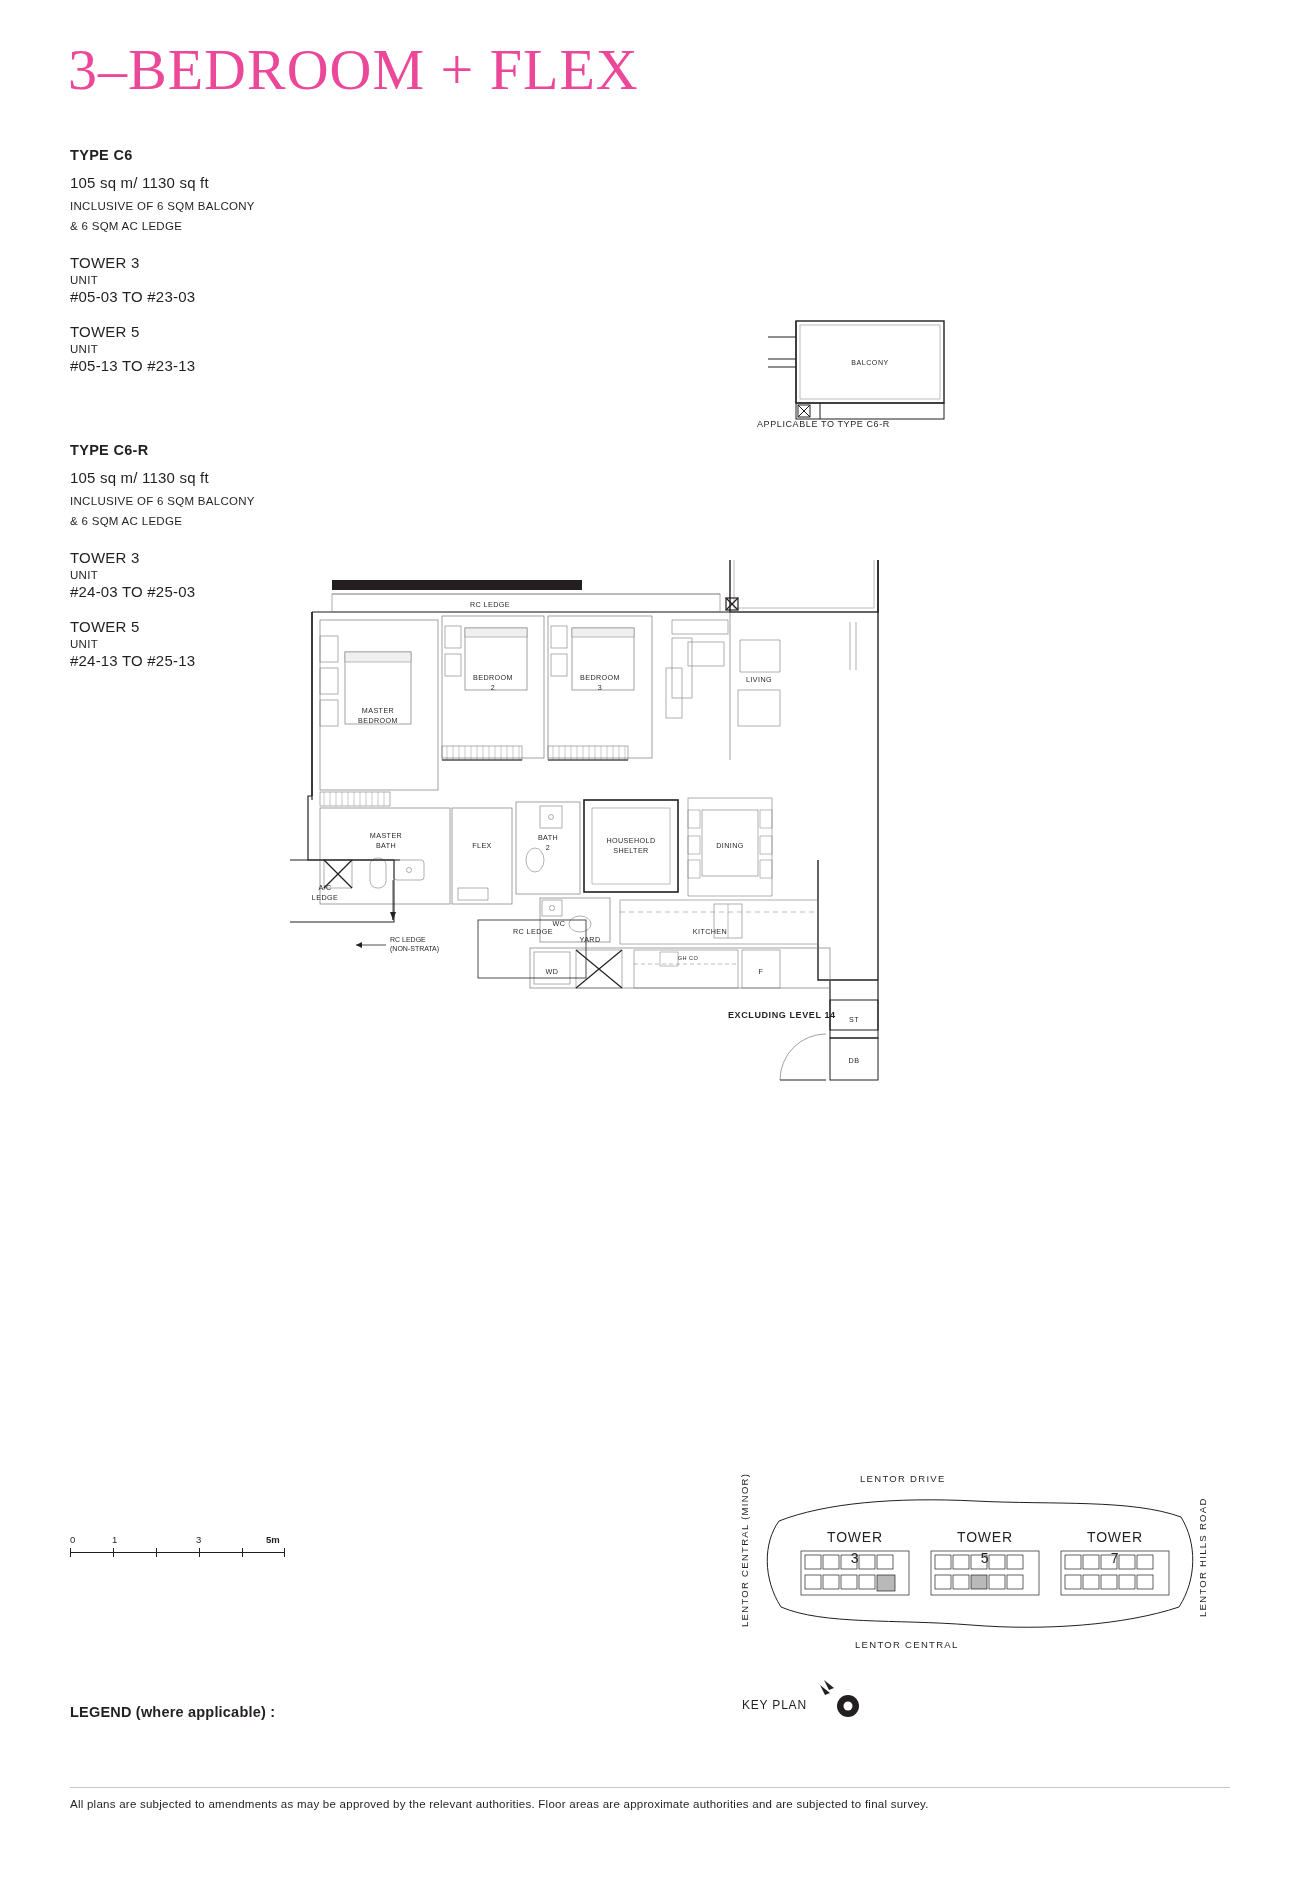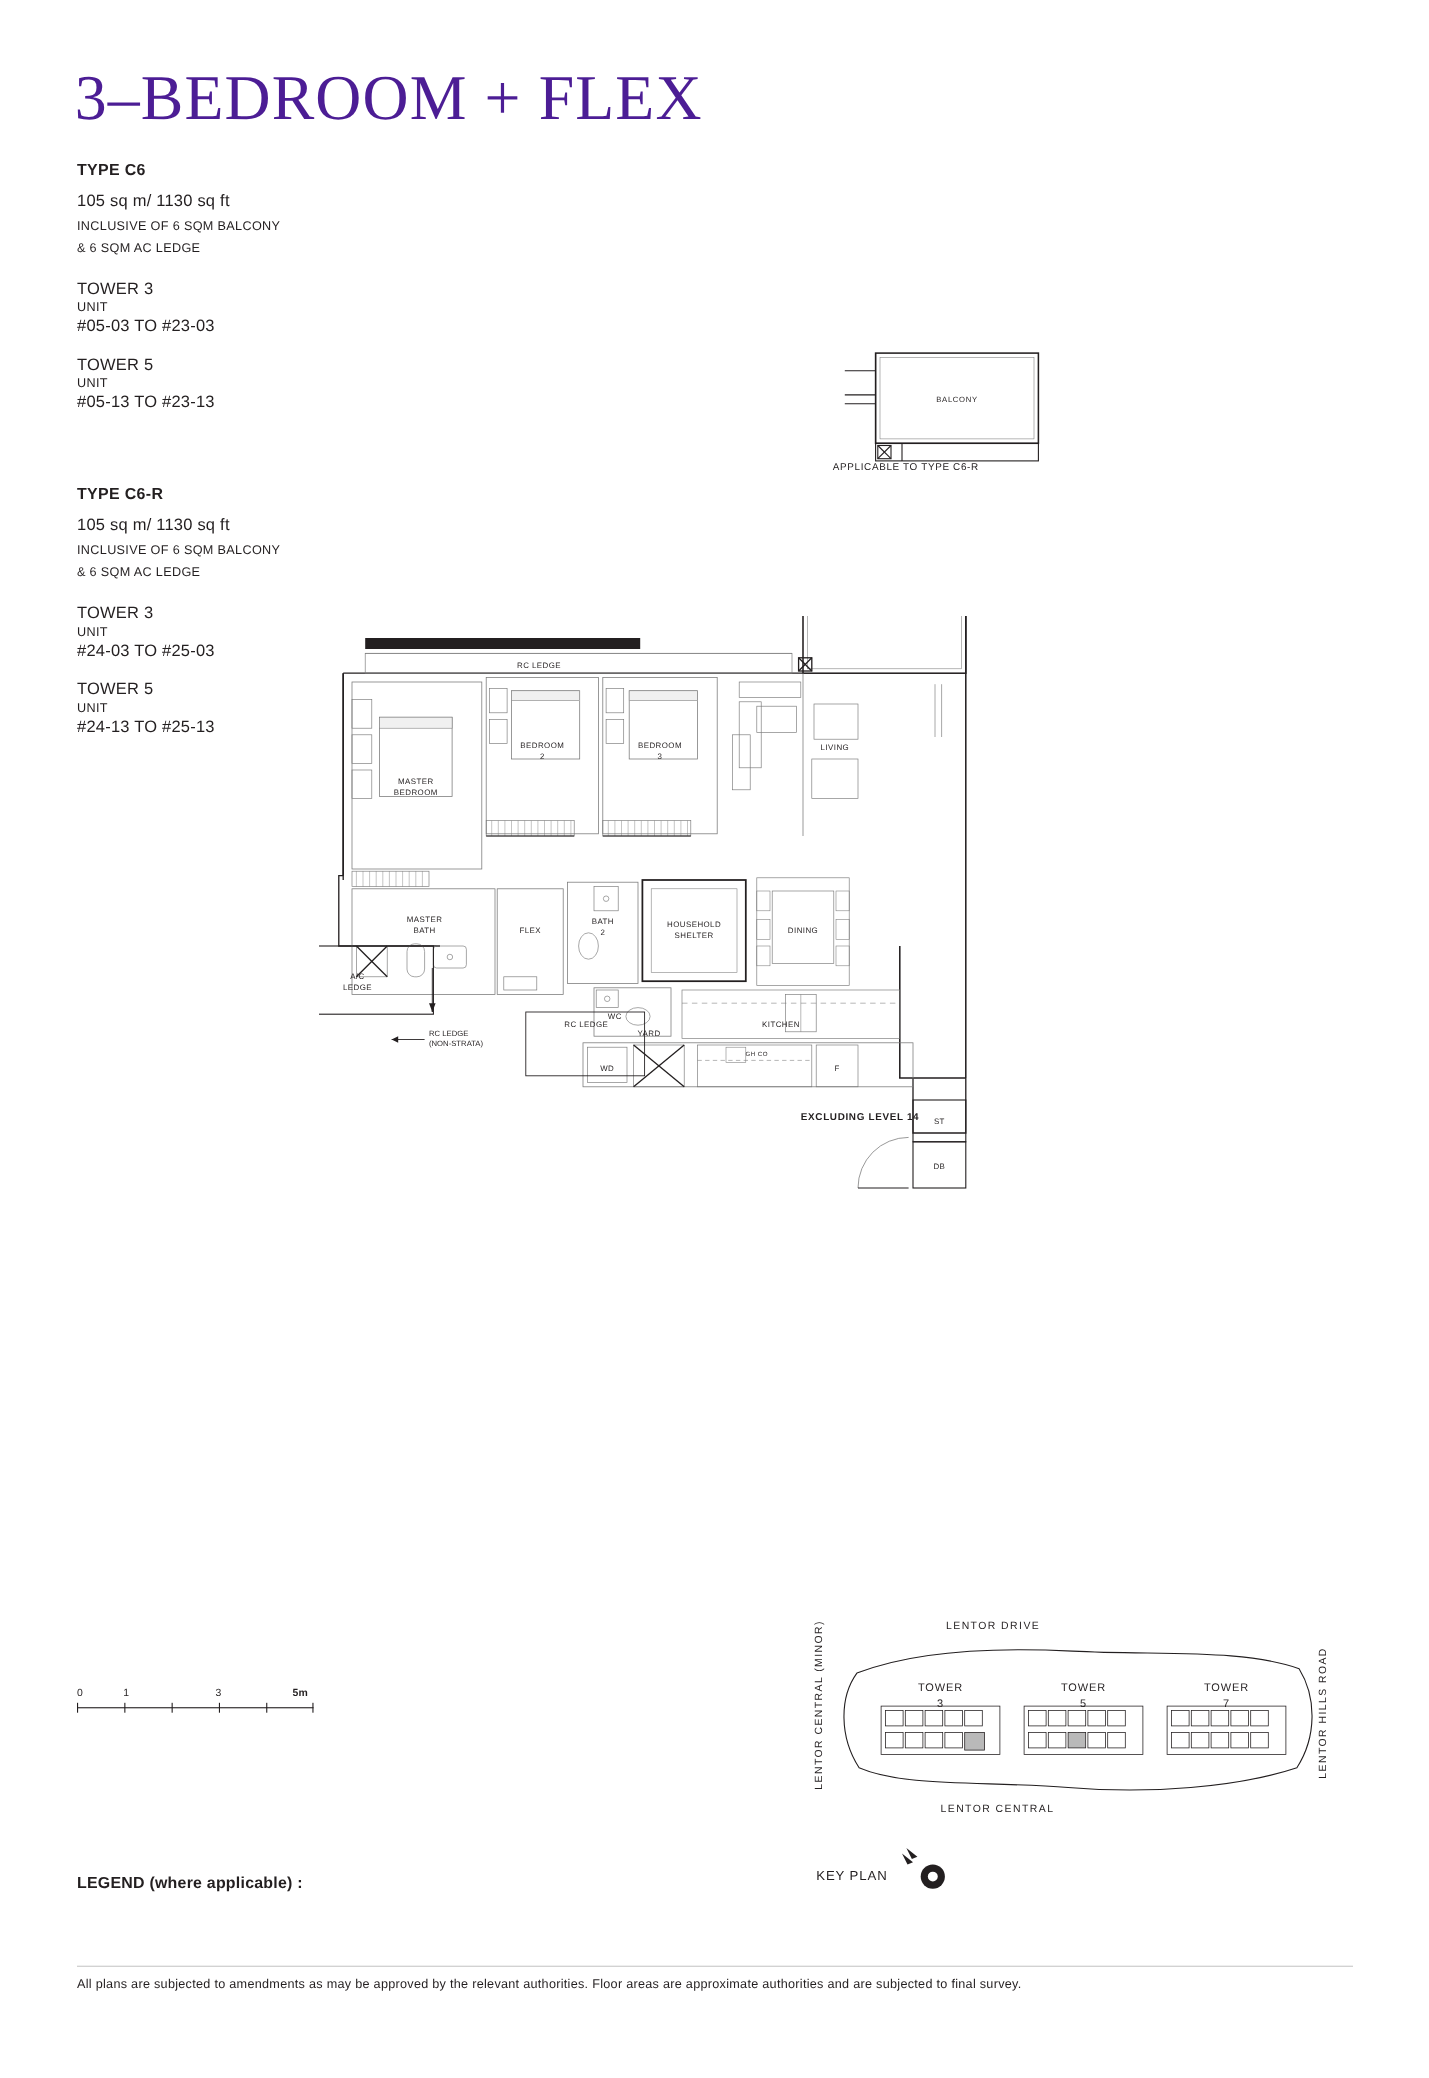--- a/index.html
+++ b/index.html
@@ -9,24 +9,24 @@
     background:#ffffff;
     font-family:"Liberation Sans", sans-serif;
     color:#231f20;
     position:relative;
     overflow:hidden;
   }
   .page { position:absolute; inset:0; }
 
   
   .main-title{
-    position:absolute; left:68px; top:55px;
+    position:absolute; left:68px; top:36px;
     font-family:"Liberation Serif", serif;
     font-size:58px; letter-spacing:1px;
-    color:#4c1d95; font-weight:400;
+    color:#ec4899; font-weight:400;
     white-space:nowrap;
   }
 
   
   .info-block{ position:absolute; left:70px; width:320px; }
   .type-label{
     font-size:14.5px; font-weight:bold; letter-spacing:.3px;
     margin:0 0 11px 0; color:#231f20;
   }
   .area-line{ font-size:15px; letter-spacing:.2px; margin-bottom:5px; color:#231f20;}
@@ -56,21 +56,21 @@
 
   
   .legend{ position:absolute; left:70px; top:1704px; width:520px; }
   .legend-title{ font-size:14.5px; font-weight:bold; margin-bottom:14px; letter-spacing:.2px;}
   .legend-grid{ display:grid; grid-template-columns:240px auto; row-gap:13px; font-size:14px; letter-spacing:.2px;}
 
   
   .keyplan{ position:absolute; left:745px; top:1487px; width:470px; height:215px;}
   .kp-road{ position:absolute; font-size:9.5px; letter-spacing:1.3px; color:#231f20; white-space:nowrap;}
   .kp-road.vert{ transform:rotate(-90deg); transform-origin:left top; }
-  .kp-tower{ position:absolute; text-align:center; font-size:10px; letter-spacing:.8px; line-height:1.5;}
+  .kp-tower{ position:absolute; text-align:center; font-size:14px; letter-spacing:.8px; line-height:1.5;}
   .keyplan-label{ position:absolute; left:742px; top:1698px; font-size:12px; letter-spacing:.8px;}
   .compass{ position:absolute; left:818px; top:1676px; width:46px; height:46px;}
 
   
   .footer-rule{ position:absolute; left:70px; top:1787px; width:1160px; height:1px; background:#c8c8c8;}
   .footer-text{ position:absolute; left:70px; top:1798px; font-size:11.5px; letter-spacing:.25px; color:#231f20;}
 
   text { font-family:"Liberation Sans", sans-serif; }
 </style>
 </head>

